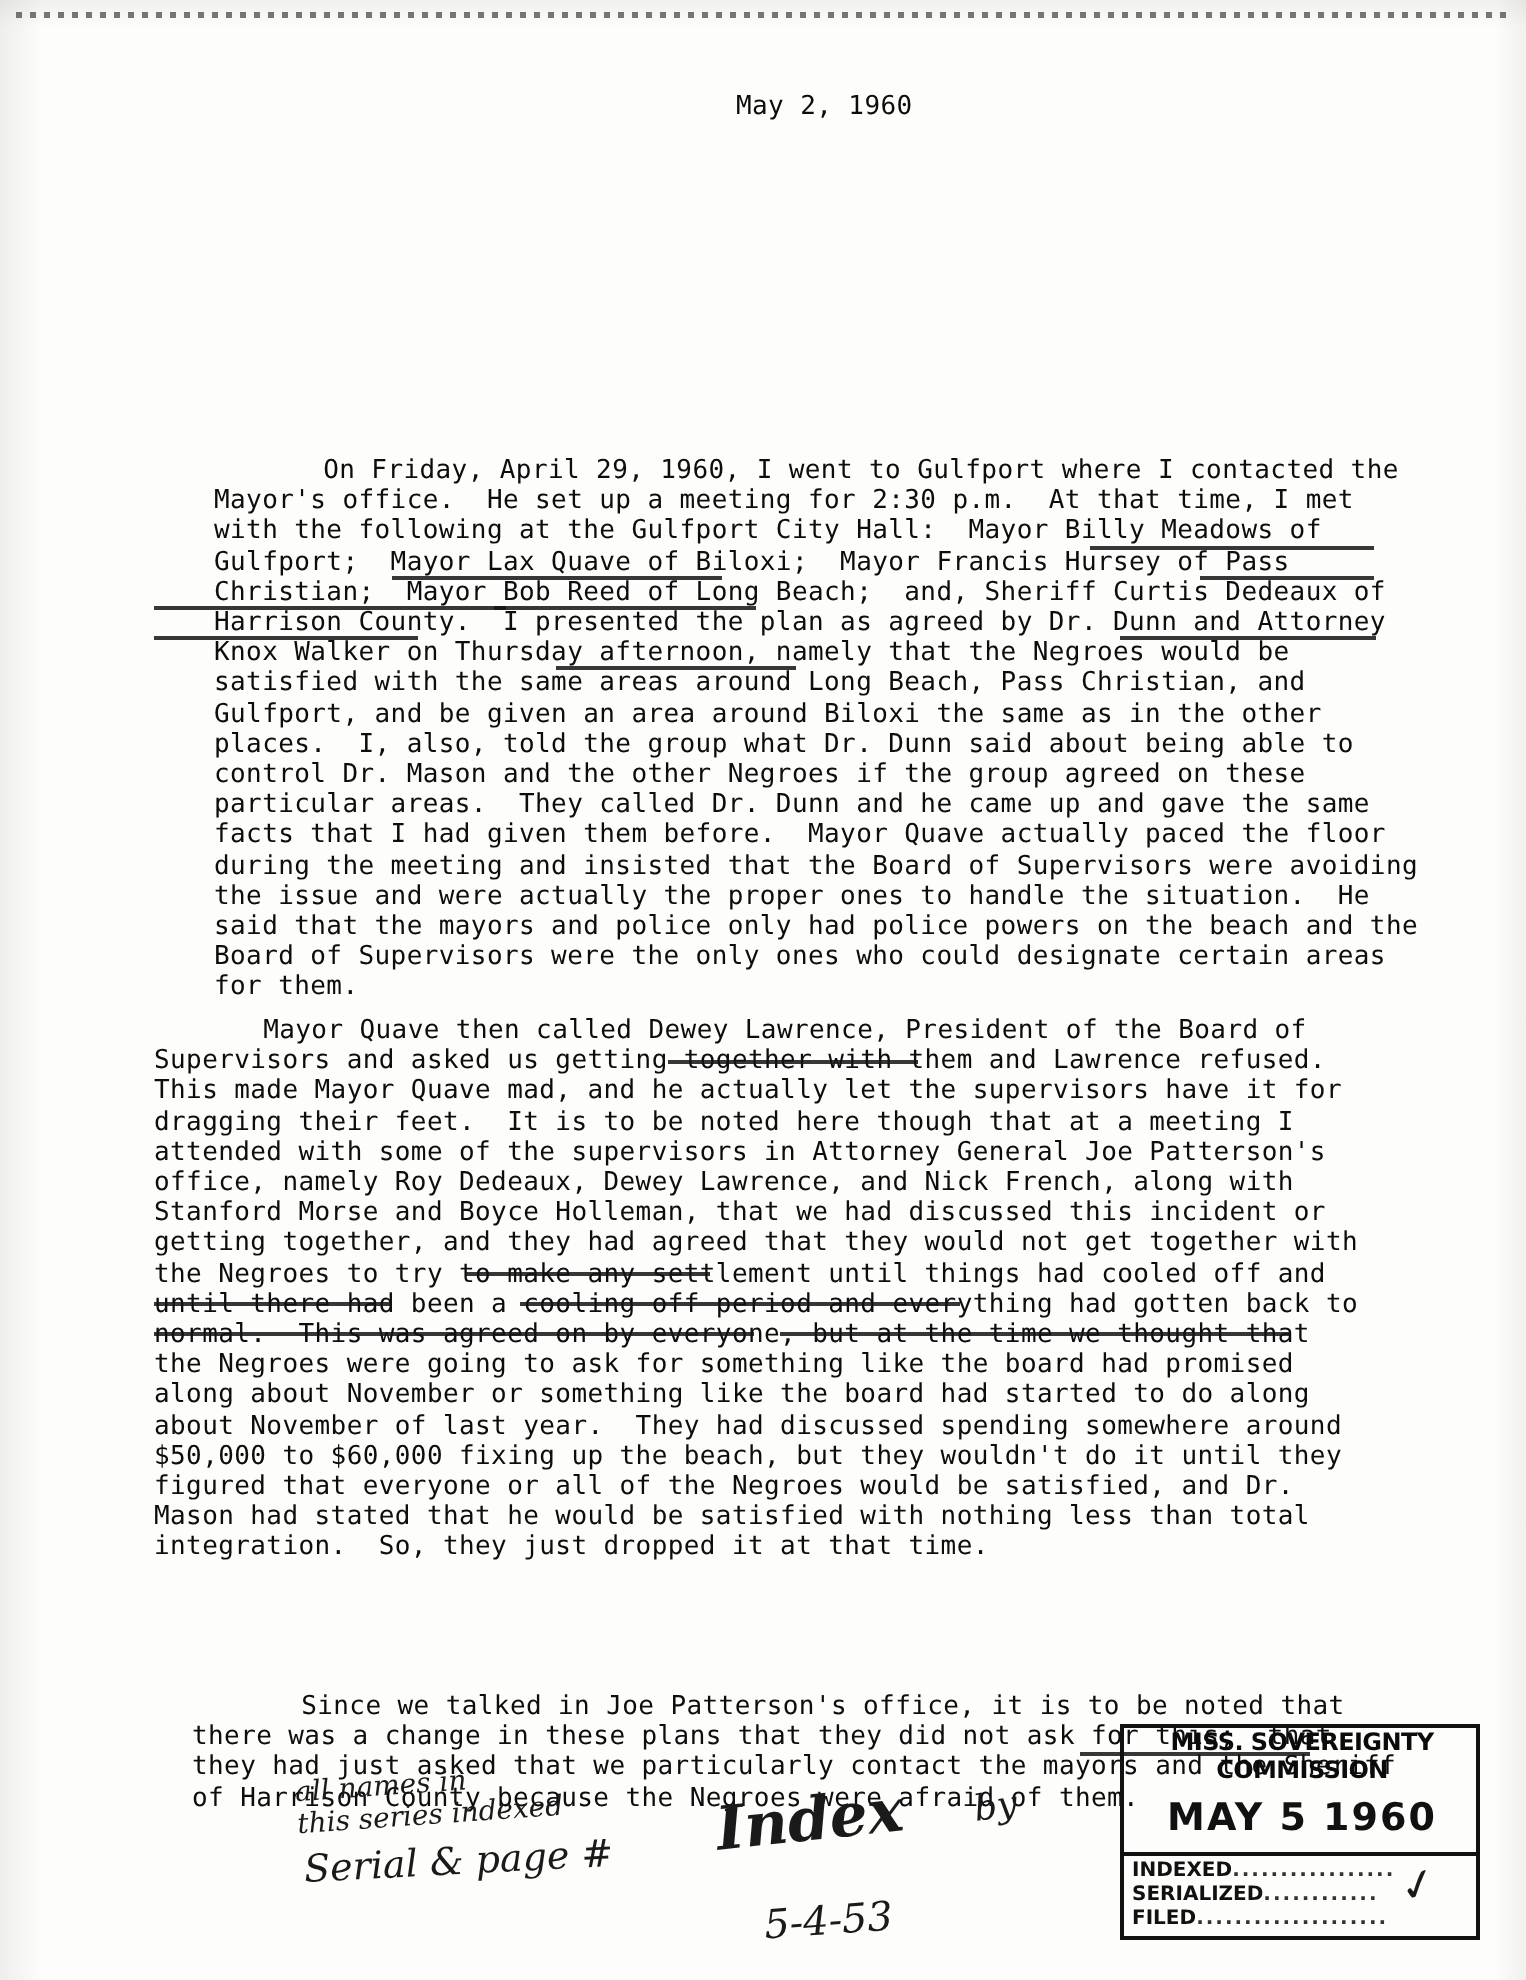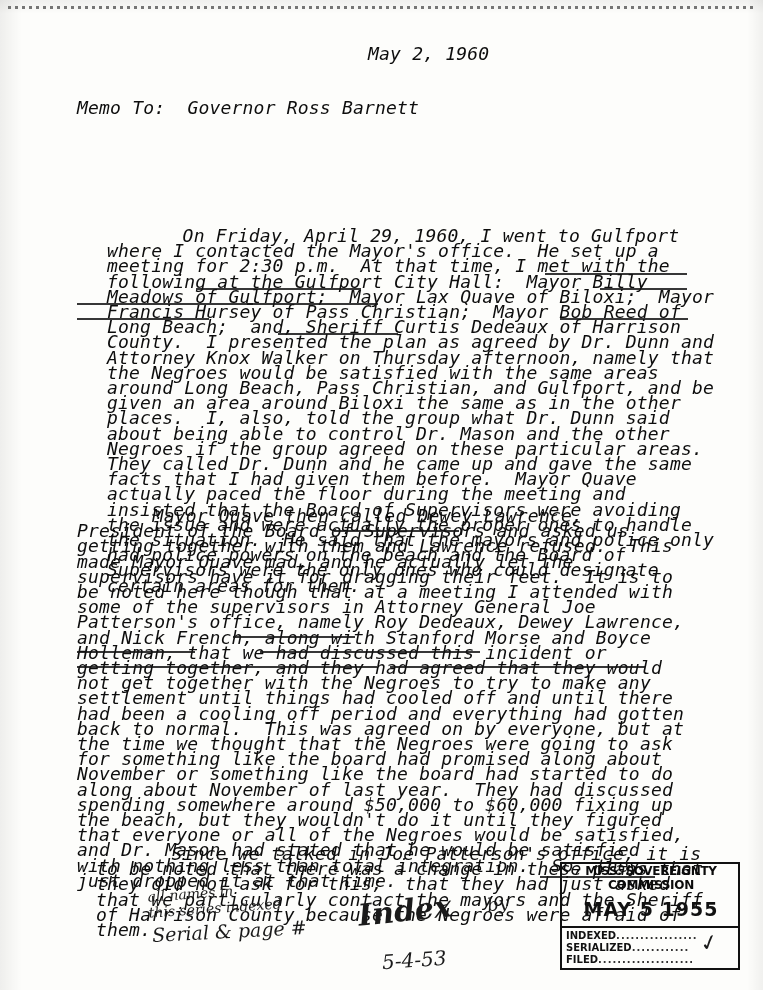--- a/index.html
+++ b/index.html
@@ -36,24 +36,23 @@
     height: 3px;
     background-image: repeating-linear-gradient(to right, #4a4a4a 0px, #4a4a4a 3px, transparent 3px, transparent 7px);
     opacity: .75;
   }
   .doc {
     position: absolute;
     top: 0; left: 0;
     width: 680px;
     height: 990px;
     color: #0d0d0d;
-    font-size: 18px;
+    font-size: 13px;
     line-height: 15.2px;
     letter-spacing: 0.2px;
-    font-style: italic;
   }
   .date {
     position: absolute;
     top: 46px;
     left: 368px;
     white-space: pre;
   }
   .hdr {
     position: absolute;
     left: 77px;
@@ -180,21 +179,20 @@
 </head>
 <body>
 
 <div class="page">
   <div class="dotted-top"></div>
 
   <div class="doc">
 
     <div class="date">May 2, 1960</div>
 
-    <div class="hdr memo"><span class="lbl">Memo To:</span>  <span class="val">Governor Ross Barnett</span></div>
 
 
 
     <div class="body-block p1"><span class="indent"></span><span>On Friday, April 29, 1960, I went to Gulfport where I contacted the Mayor's office.  He set up a meeting for 2:30 p.m.  At that time, I met with the following at the Gulfport City Hall:  Mayor Billy Meadows of Gulfport;  Mayor Lax Quave of Biloxi;  Mayor Francis Hursey of Pass Christian;  Mayor Bob Reed of Long Beach;  and, Sheriff Curtis Dedeaux of Harrison County.  I presented the plan as agreed by Dr. Dunn and Attorney Knox Walker on Thursday afternoon, namely that the Negroes would be satisfied with the same areas around Long Beach, Pass Christian, and Gulfport, and be given an area around Biloxi the same as in the other places.  I, also, told the group what Dr. Dunn said about being able to control Dr. Mason and the other Negroes if the group agreed on these particular areas.  They called Dr. Dunn and he came up and gave the same facts that I had given them before.  Mayor Quave actually paced the floor during the meeting and insisted that the Board of Supervisors were avoiding the issue and were actually the proper ones to handle the situation.  He said that the mayors and police only had police powers on the beach and the Board of Supervisors were the only ones who could designate certain areas for them.</span></div>
 
     <div class="body-block p2"><span class="indent"></span><span>Mayor Quave then called Dewey Lawrence, President of the Board of Supervisors and asked us getting together with them and Lawrence refused.  This made Mayor Quave mad, and he actually let the supervisors have it for dragging their feet.  It is to be noted here though that at a meeting I attended with some of the supervisors in Attorney General Joe Patterson's office, namely Roy Dedeaux, Dewey Lawrence, and Nick French, along with Stanford Morse and Boyce Holleman, that we had discussed this incident or getting together, and they had agreed that they would not get together with the Negroes to try to make any settlement until things had cooled off and until there had been a cooling off period and everything had gotten back to normal.  This was agreed on by everyone, but at the time we thought that the Negroes were going to ask for something like the board had promised along about November or something like the board had started to do along about November of last year.  They had discussed spending somewhere around $50,000 to $60,000 fixing up the beach, but they wouldn't do it until they figured that everyone or all of the Negroes would be satisfied, and Dr. Mason had stated that he would be satisfied with nothing less than total integration.  So, they just dropped it at that time.</span></div>
 
     <div class="body-block p3"><span class="indent"></span><span>Since we talked in Joe Patterson's office, it is to be noted that there was a change in these plans that they did not ask for this;  that they had just asked that we particularly contact the mayors and the Sheriff of Harrison County because the Negroes were afraid of them.</span></div>
 
     <div class="pen-line" style="left:545px; top:273px; width:142px;"></div>
@@ -215,21 +213,21 @@
   </div>
 
   <div class="hand hand1"><span>all names in</span><br><span>this series indexed</span></div>
   <div class="hand hand-index">Index</div>
   <div class="hand hand-by">by</div>
   <div class="hand hand2">Serial &amp; page #</div>
   <div class="hand hand3">5-4-53</div>
 
   <div class="stamp"></div>
   <div class="stamp-title">MISS. SOVEREIGNTY COMMISSION</div>
-  <div class="stamp-date">MAY 5  1955</div>
+  <div class="stamp-date">MAY 5  1960</div>
   <div class="stamp-rule"></div>
   <div class="stamp-rows">
     <div class="row"><span>INDEXED</span><span class="dots">.................</span></div>
     <div class="row"><span>SERIALIZED</span><span class="dots">............</span></div>
     <div class="row"><span>FILED</span><span class="dots">....................</span></div>
   </div>
   <div class="stamp-check">✓</div>
 </div>
 
 </body></html>

